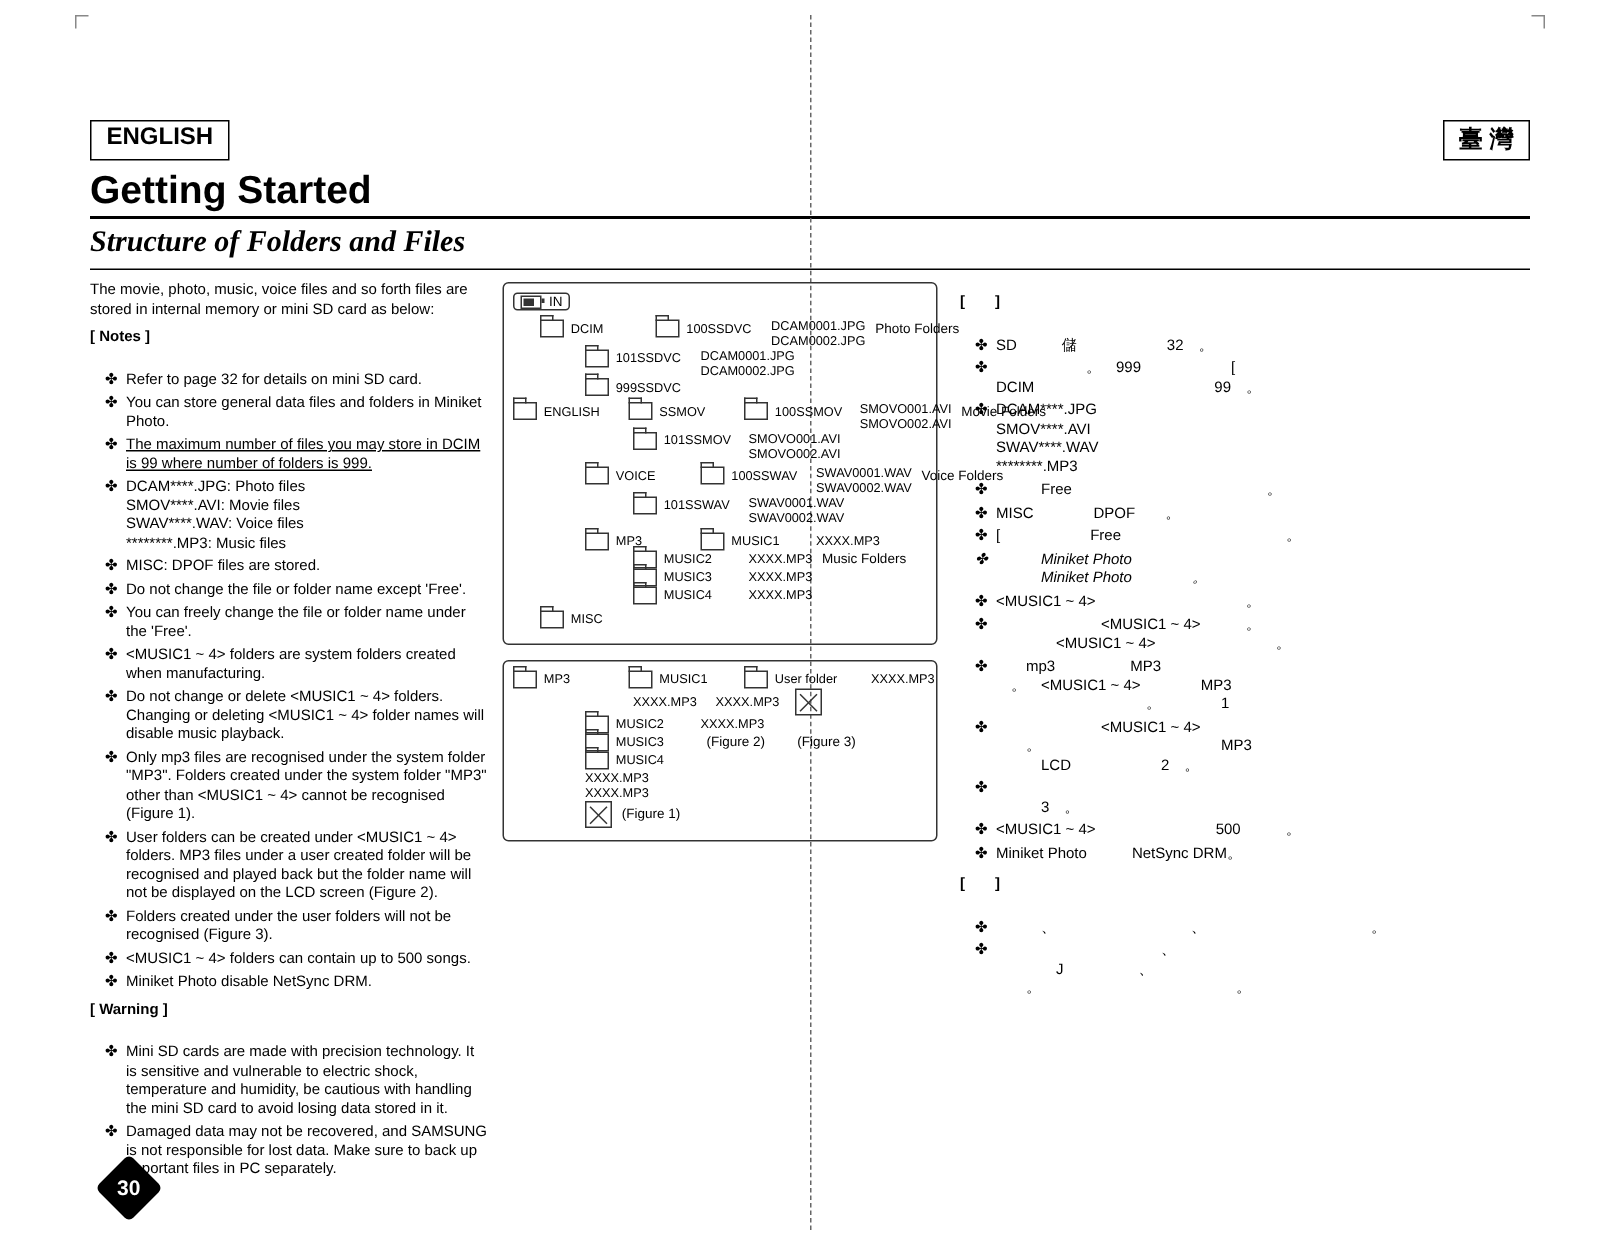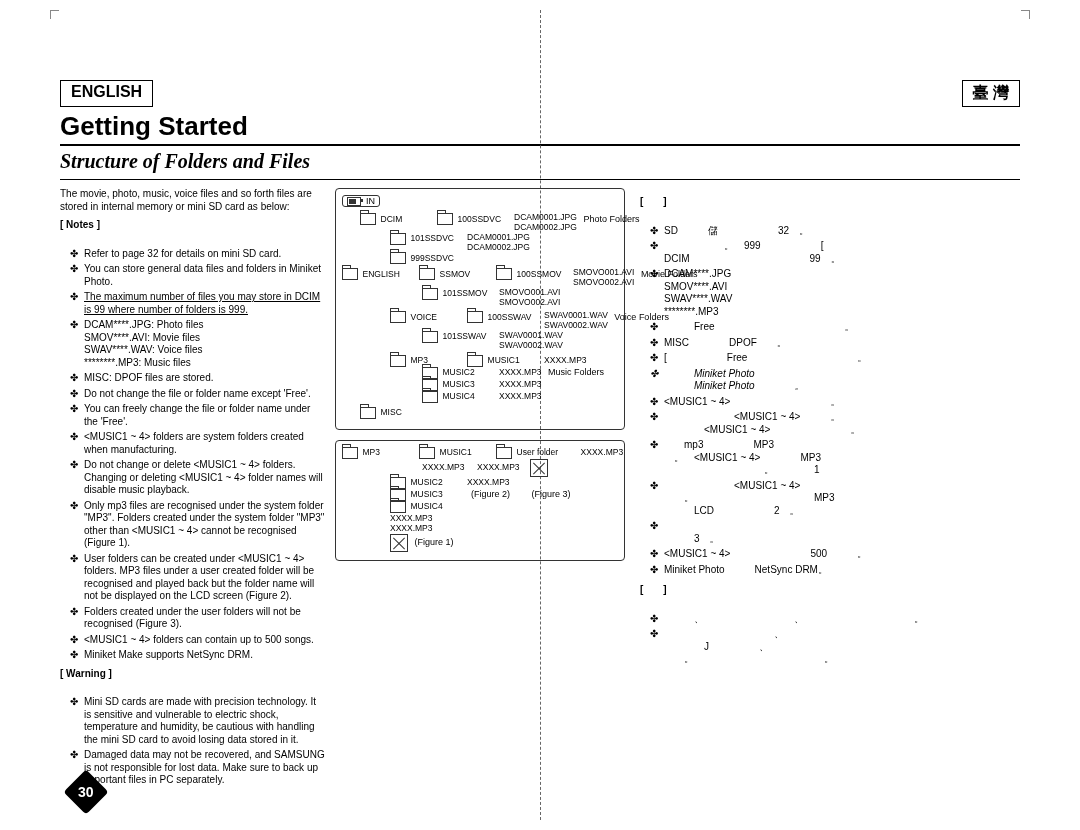--- a/index.html
+++ b/index.html
@@ -146,21 +146,21 @@
 ********.MP3: Music files</li>
           <li style="white-space: pre-line;">MISC: DPOF files are stored.</li>
           <li style="white-space: pre-line;">Do not change the file or folder name except 'Free'.</li>
           <li style="white-space: pre-line;">You can freely change the file or folder name under the 'Free'.</li>
           <li style="white-space: pre-line;">&lt;MUSIC1 ~ 4&gt; folders are system folders created when manufacturing.</li>
           <li style="white-space: pre-line;">Do not change or delete &lt;MUSIC1 ~ 4&gt; folders. Changing or deleting &lt;MUSIC1 ~ 4&gt; folder names will disable music playback.</li>
           <li style="white-space: pre-line;">Only mp3 files are recognised under the system folder "MP3". Folders created under the system folder "MP3" other than &lt;MUSIC1 ~ 4&gt; cannot be recognised (Figure 1).</li>
           <li style="white-space: pre-line;">User folders can be created under &lt;MUSIC1 ~ 4&gt; folders. MP3 files under a user created folder will be recognised and played back but the folder name will not be displayed on the LCD screen (Figure 2).</li>
           <li style="white-space: pre-line;">Folders created under the user folders will not be recognised (Figure 3).</li>
           <li style="white-space: pre-line;">&lt;MUSIC1 ~ 4&gt; folders can contain up to 500 songs.</li>
-          <li style="white-space: pre-line;">Miniket Make supports NetSync DRM.</li>
+          <li style="white-space: pre-line;">Miniket Photo disable NetSync DRM.</li>
         </ul>
 
       <div class="group-hdr brack">Warning</div>
       <ul class="bullets" id="warn-en">
           <li style="white-space: pre-line;">Mini SD cards are made with precision technology. It is sensitive and vulnerable to electric shock, temperature and humidity, be cautious with handling the mini SD card to avoid losing data stored in it.</li>
           <li style="white-space: pre-line;">Damaged data may not be recovered, and SAMSUNG is not responsible for lost data. Make sure to back up important files in PC separately.</li>
         </ul>
     </div>
 
     <div class="col mid">

